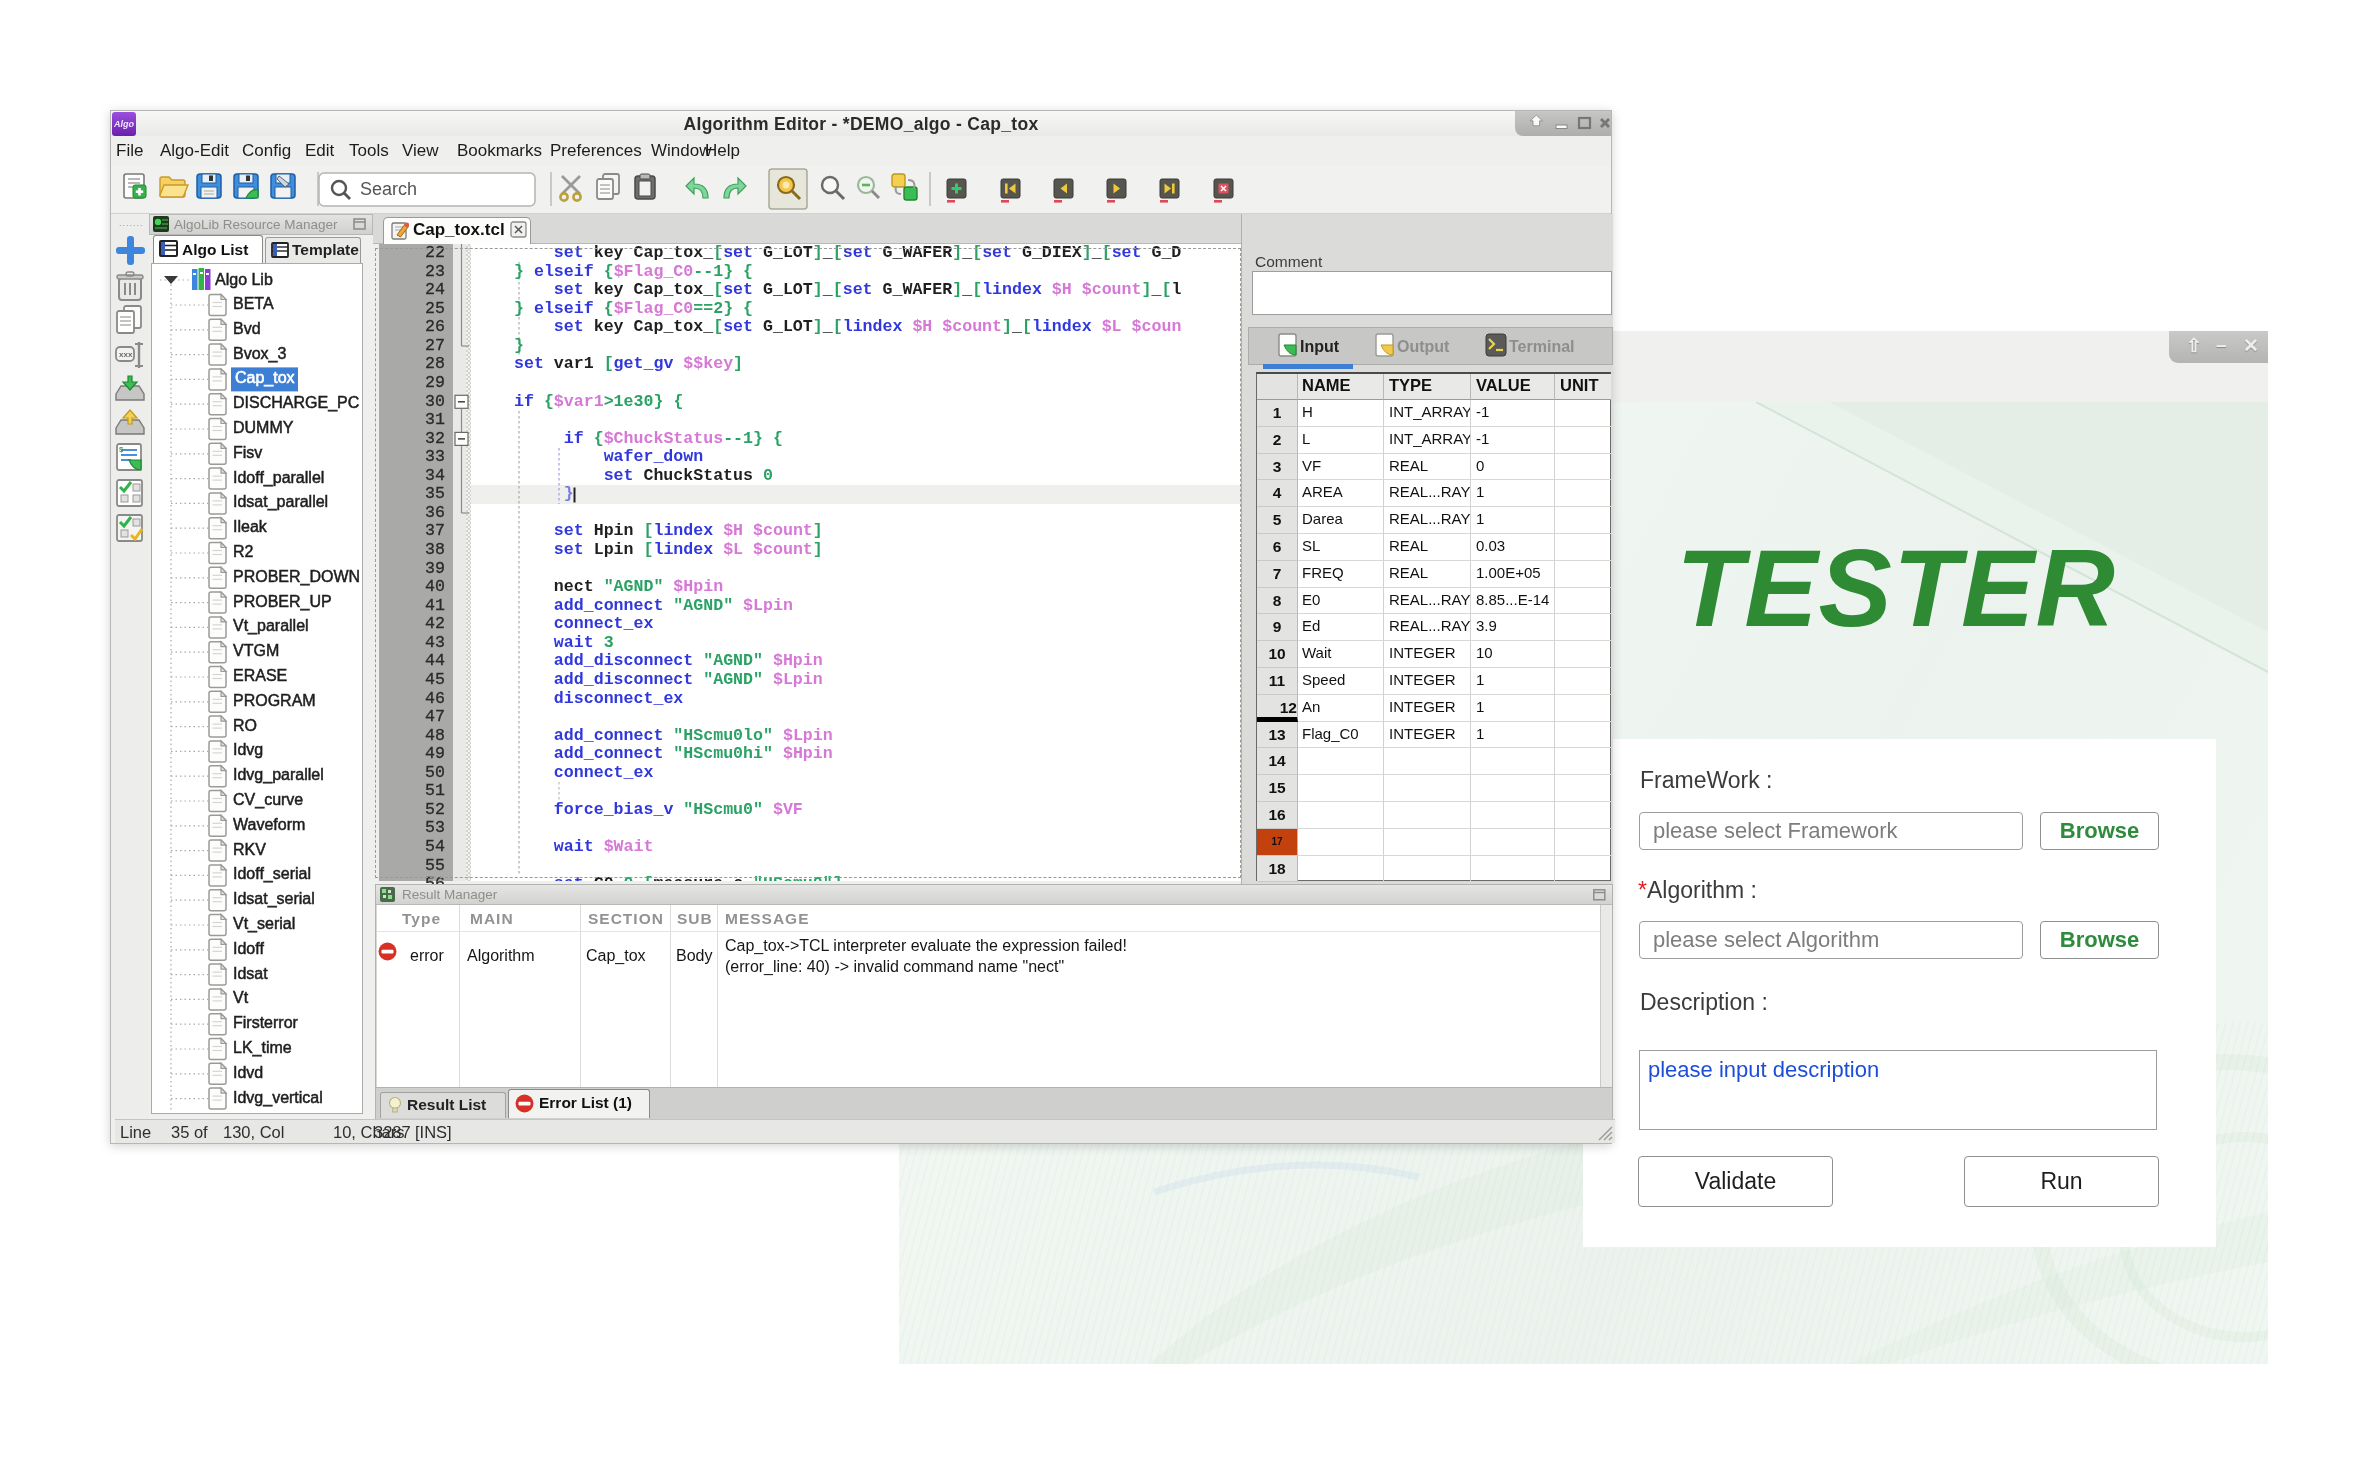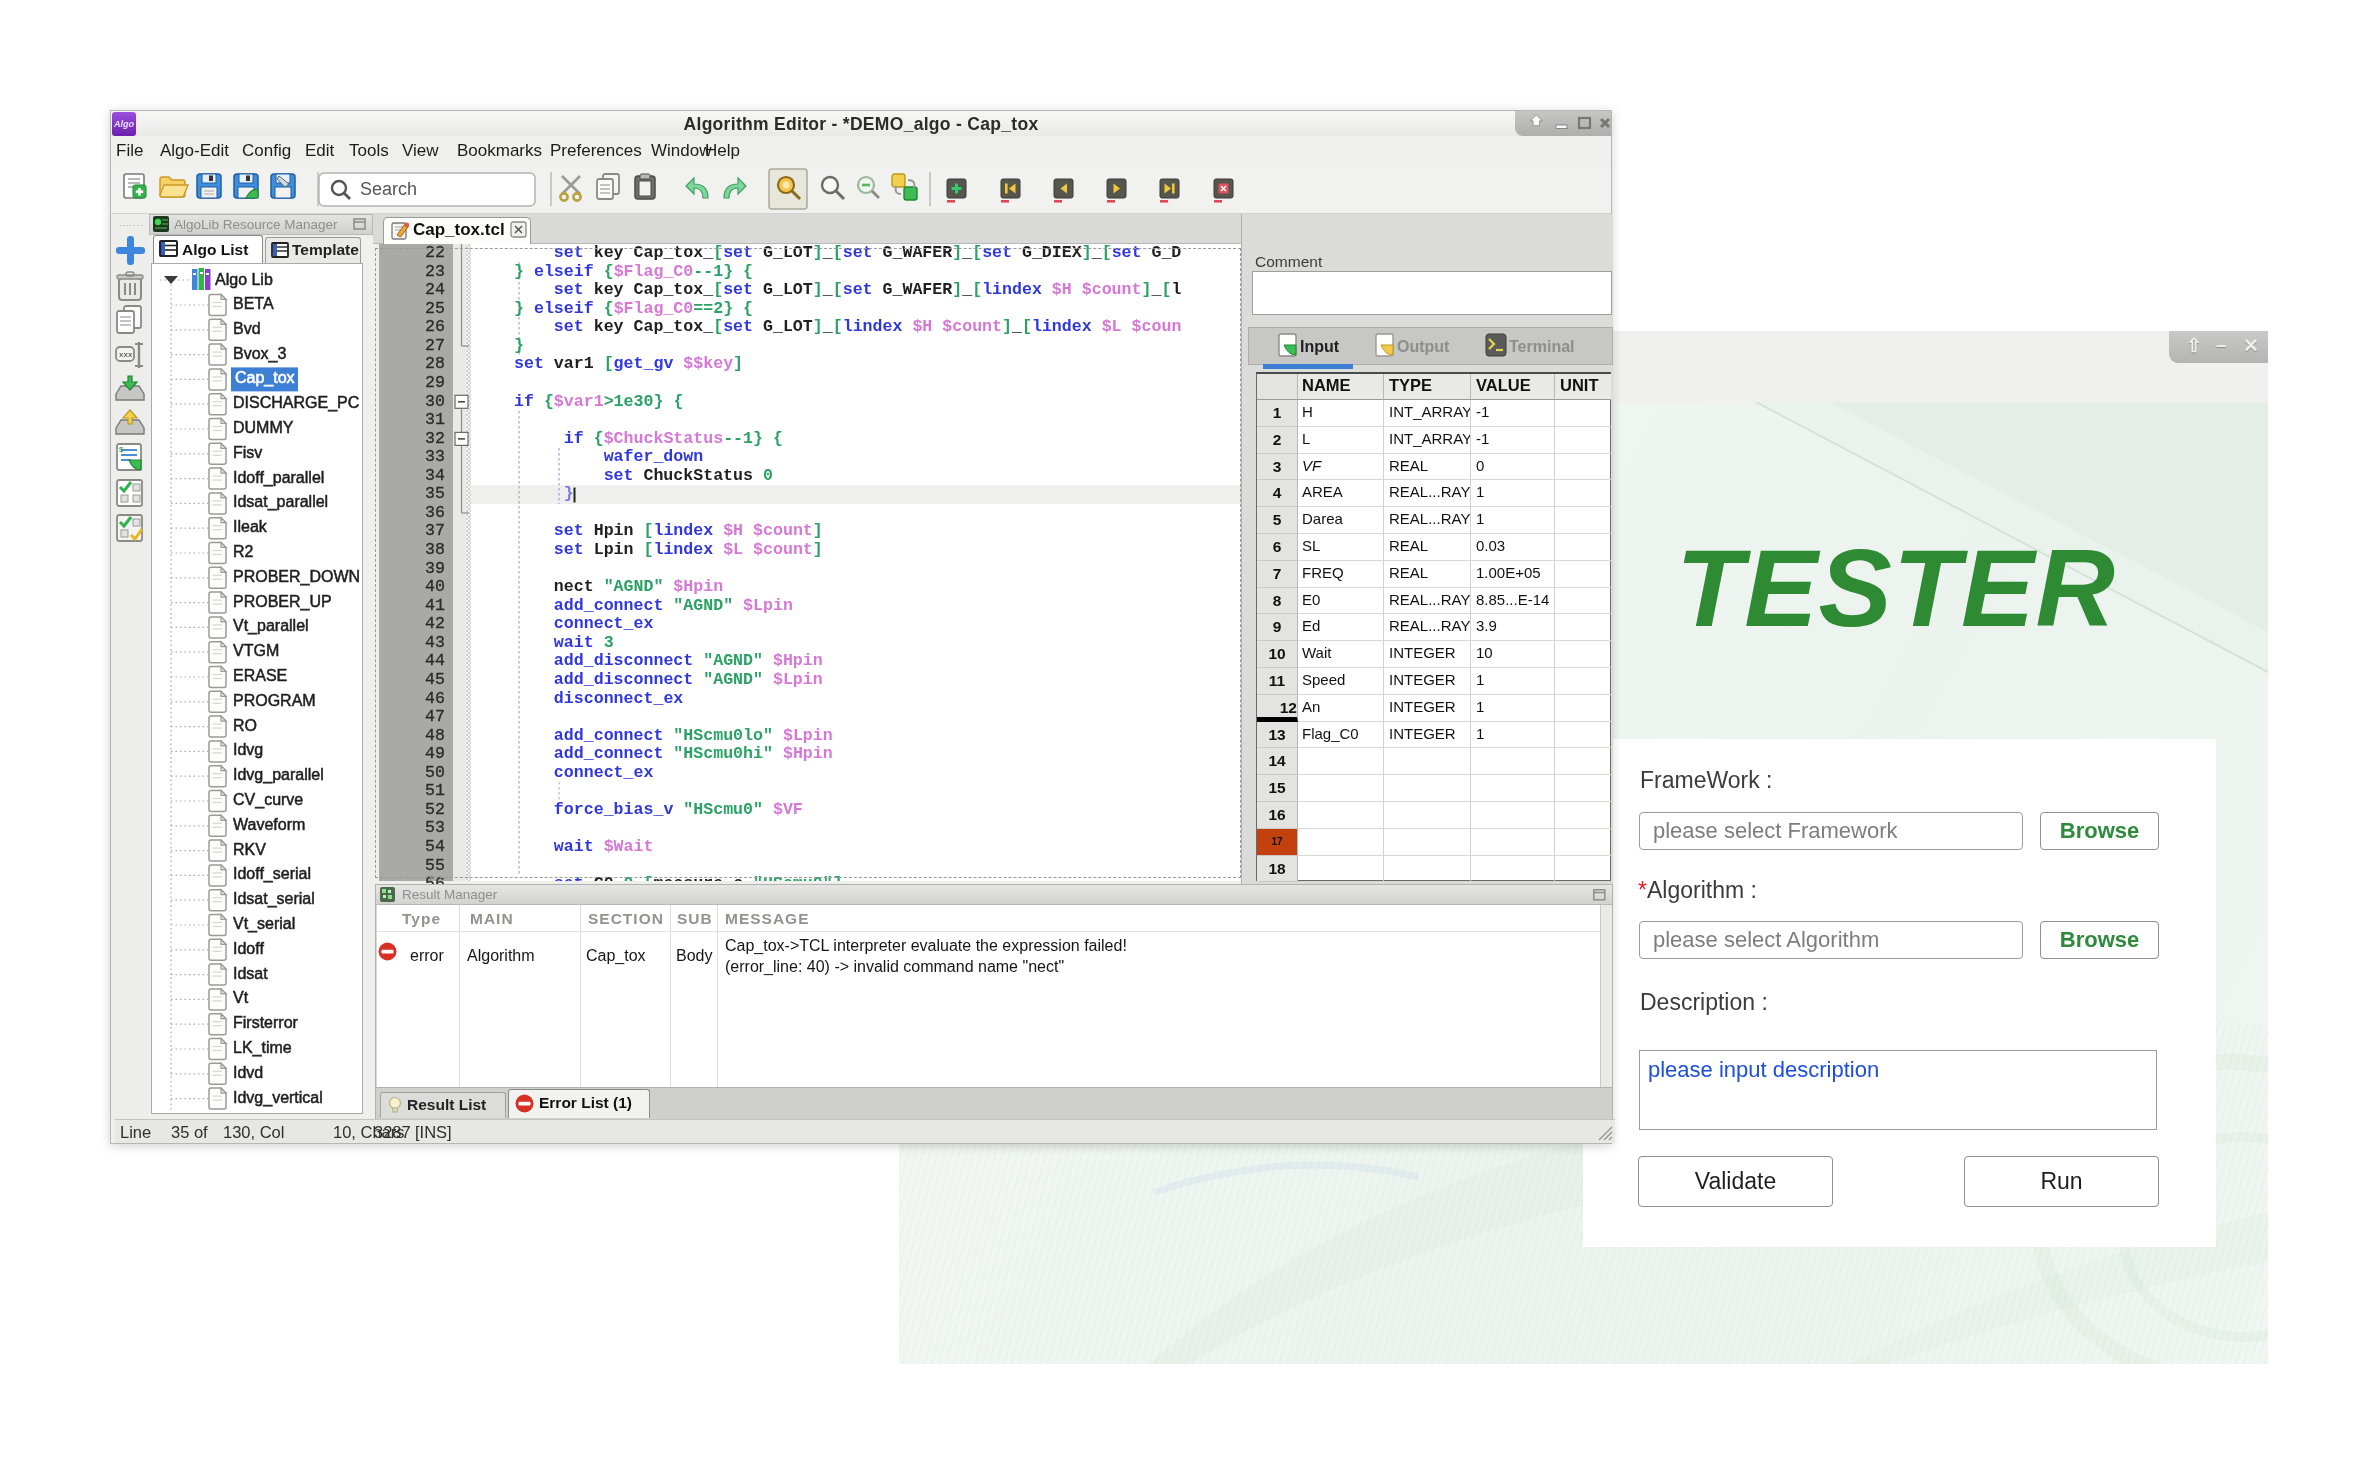--- a/index.html
+++ b/index.html
@@ -795,21 +795,21 @@
         <div class="abs" style="left:41px;top:26.0px;width:86px;height:26.8px;border-right:1px solid #d2d2d0;border-bottom:1px solid #d8d8d6;font-size:15px;color:#111;padding:3px 0 0 4px;white-space:nowrap;overflow:hidden;">H</div>
         <div class="abs" style="left:127px;top:26.0px;width:87px;height:26.8px;border-right:1px solid #d2d2d0;border-bottom:1px solid #d8d8d6;font-size:15px;color:#111;padding:3px 0 0 5px;white-space:nowrap;overflow:hidden;">INT_ARRAY</div>
         <div class="abs" style="left:214px;top:26.0px;width:84px;height:26.8px;border-right:1px solid #d2d2d0;border-bottom:1px solid #d8d8d6;font-size:15px;color:#111;padding:3px 0 0 5px;white-space:nowrap;overflow:hidden;">-1</div>
         <div class="abs" style="left:298px;top:26.0px;width:56px;height:26.8px;border-bottom:1px solid #d8d8d6;"></div>
         <div class="abs" style="left:0;top:52.8px;width:41px;height:26.8px;background:#e3e3e1;border-right:1px solid #b8b8b6;border-bottom:1px solid #c9c9c7;font-size:15.5px;font-weight:bold;color:#111;text-align:center;line-height:26.8px;">2</div>
         <div class="abs" style="left:41px;top:52.8px;width:86px;height:26.8px;border-right:1px solid #d2d2d0;border-bottom:1px solid #d8d8d6;font-size:15px;color:#111;padding:3px 0 0 4px;white-space:nowrap;overflow:hidden;">L</div>
         <div class="abs" style="left:127px;top:52.8px;width:87px;height:26.8px;border-right:1px solid #d2d2d0;border-bottom:1px solid #d8d8d6;font-size:15px;color:#111;padding:3px 0 0 5px;white-space:nowrap;overflow:hidden;">INT_ARRAY</div>
         <div class="abs" style="left:214px;top:52.8px;width:84px;height:26.8px;border-right:1px solid #d2d2d0;border-bottom:1px solid #d8d8d6;font-size:15px;color:#111;padding:3px 0 0 5px;white-space:nowrap;overflow:hidden;">-1</div>
         <div class="abs" style="left:298px;top:52.8px;width:56px;height:26.8px;border-bottom:1px solid #d8d8d6;"></div>
         <div class="abs" style="left:0;top:79.6px;width:41px;height:26.8px;background:#e3e3e1;border-right:1px solid #b8b8b6;border-bottom:1px solid #c9c9c7;font-size:15.5px;font-weight:bold;color:#111;text-align:center;line-height:26.8px;">3</div>
-        <div class="abs" style="left:41px;top:79.6px;width:86px;height:26.8px;border-right:1px solid #d2d2d0;border-bottom:1px solid #d8d8d6;font-size:15px;color:#111;padding:3px 0 0 4px;white-space:nowrap;overflow:hidden;font-style:italic;">VF</div>
+        <div class="abs" style="left:41px;top:79.6px;width:86px;height:26.8px;border-right:1px solid #d2d2d0;border-bottom:1px solid #d8d8d6;font-size:15px;color:#111;padding:3px 0 0 4px;white-space:nowrap;overflow:hidden;">VF</div>
         <div class="abs" style="left:127px;top:79.6px;width:87px;height:26.8px;border-right:1px solid #d2d2d0;border-bottom:1px solid #d8d8d6;font-size:15px;color:#111;padding:3px 0 0 5px;white-space:nowrap;overflow:hidden;">REAL</div>
         <div class="abs" style="left:214px;top:79.6px;width:84px;height:26.8px;border-right:1px solid #d2d2d0;border-bottom:1px solid #d8d8d6;font-size:15px;color:#111;padding:3px 0 0 5px;white-space:nowrap;overflow:hidden;">0</div>
         <div class="abs" style="left:298px;top:79.6px;width:56px;height:26.8px;border-bottom:1px solid #d8d8d6;"></div>
         <div class="abs" style="left:0;top:106.4px;width:41px;height:26.8px;background:#e3e3e1;border-right:1px solid #b8b8b6;border-bottom:1px solid #c9c9c7;font-size:15.5px;font-weight:bold;color:#111;text-align:center;line-height:26.8px;">4</div>
         <div class="abs" style="left:41px;top:106.4px;width:86px;height:26.8px;border-right:1px solid #d2d2d0;border-bottom:1px solid #d8d8d6;font-size:15px;color:#111;padding:3px 0 0 4px;white-space:nowrap;overflow:hidden;">AREA</div>
         <div class="abs" style="left:127px;top:106.4px;width:87px;height:26.8px;border-right:1px solid #d2d2d0;border-bottom:1px solid #d8d8d6;font-size:15px;color:#111;padding:3px 0 0 5px;white-space:nowrap;overflow:hidden;">REAL...RAY</div>
         <div class="abs" style="left:214px;top:106.4px;width:84px;height:26.8px;border-right:1px solid #d2d2d0;border-bottom:1px solid #d8d8d6;font-size:15px;color:#111;padding:3px 0 0 5px;white-space:nowrap;overflow:hidden;">1</div>
         <div class="abs" style="left:298px;top:106.4px;width:56px;height:26.8px;border-bottom:1px solid #d8d8d6;"></div>
         <div class="abs" style="left:0;top:133.2px;width:41px;height:26.8px;background:#e3e3e1;border-right:1px solid #b8b8b6;border-bottom:1px solid #c9c9c7;font-size:15.5px;font-weight:bold;color:#111;text-align:center;line-height:26.8px;">5</div>
         <div class="abs" style="left:41px;top:133.2px;width:86px;height:26.8px;border-right:1px solid #d2d2d0;border-bottom:1px solid #d8d8d6;font-size:15px;color:#111;padding:3px 0 0 4px;white-space:nowrap;overflow:hidden;">Darea</div>

